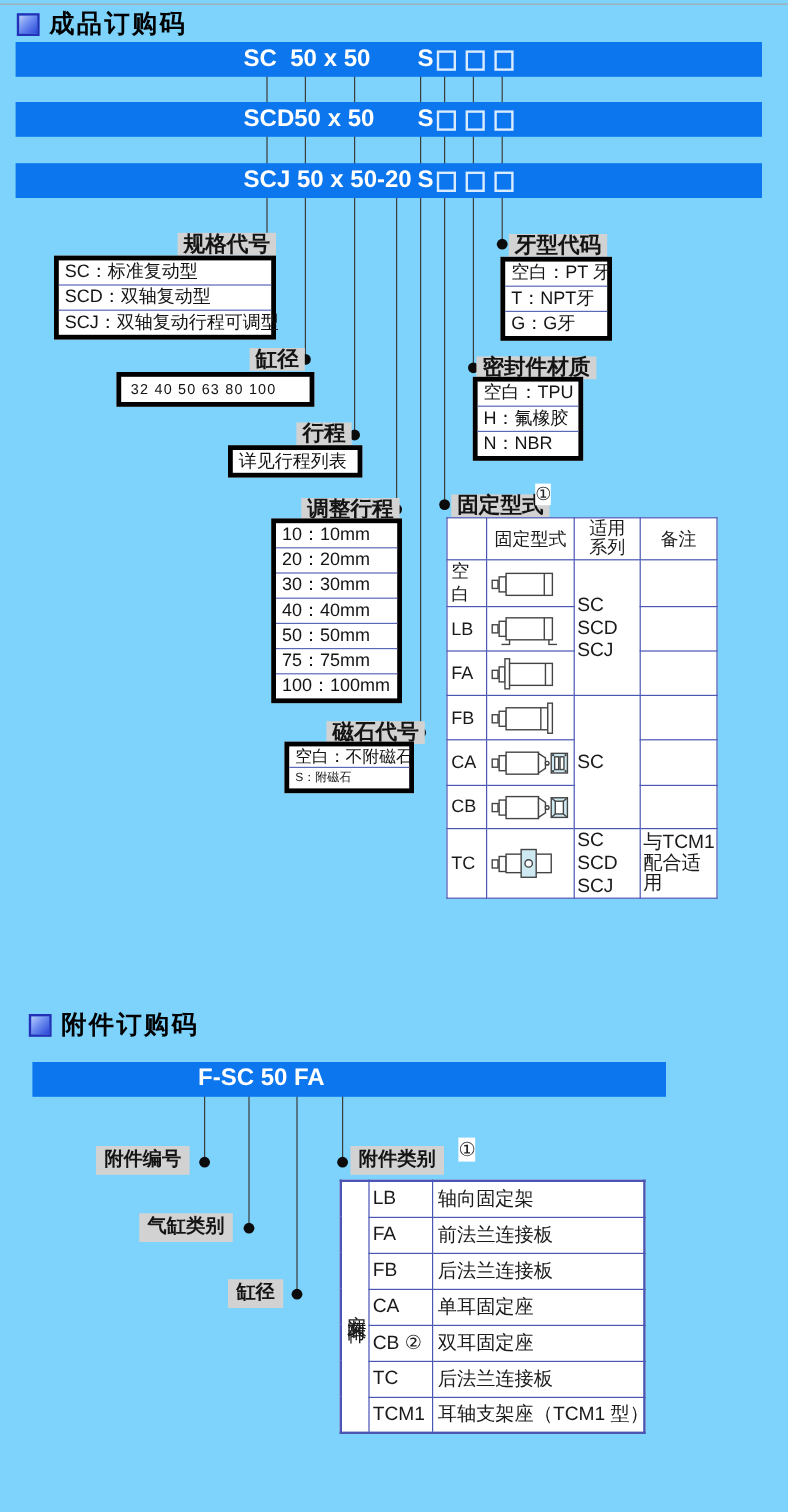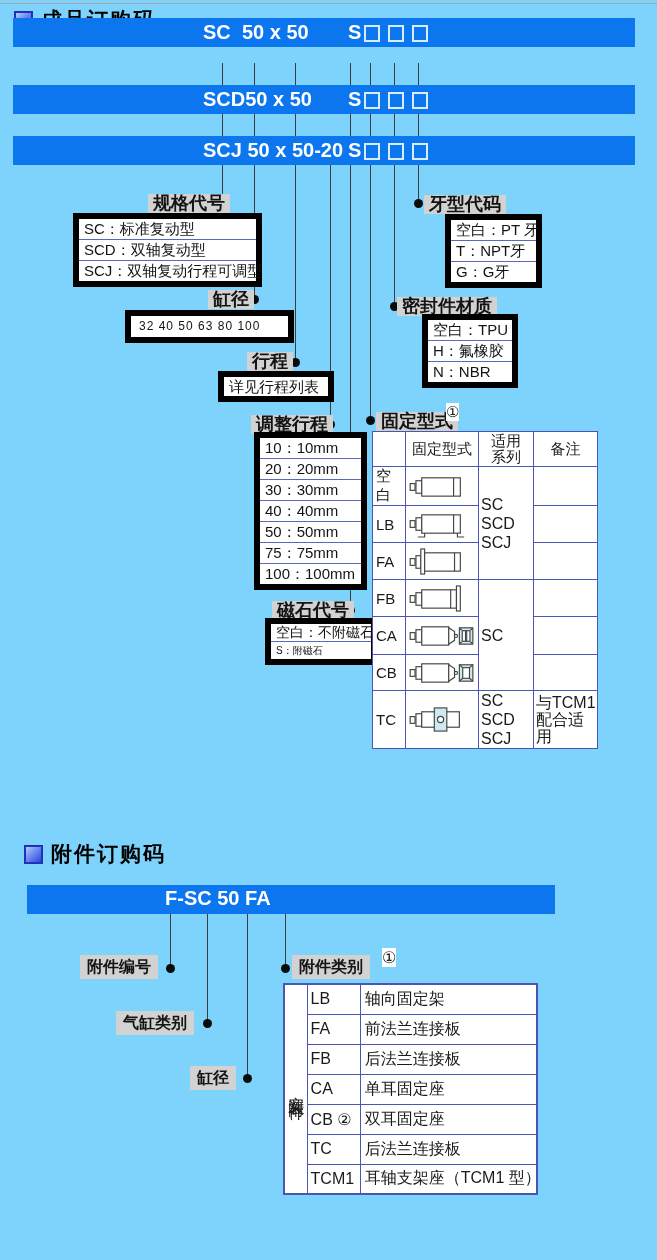--- a/index.html
+++ b/index.html
@@ -19,21 +19,21 @@
   .ph1{left:351px}.ph2{left:375px}.ph3{left:399px}
   
   .cl{position:absolute;width:1px;background:#3d3d3d;}
   .dot{position:absolute;width:9px;height:9px;border-radius:50%;background:#0b0b0b;}
   
   .glabel{position:absolute;background:#d2d2d2;color:#141414;font-weight:bold;
           font-size:18px;line-height:17px;padding:1px 5px;white-space:nowrap;}
   .glabel.big{font-size:16px;line-height:20px;padding:2px 7px;}
   .supnum{position:absolute;font-size:15px;color:#222;background:#fff;}
   
-  .wbox{position:absolute;background:#fff;border:6px solid #000000;margin-left:28px;}
+  .wbox{position:absolute;background:#fff;border:4px solid #000000;}
   .wrow{font-size:15px;line-height:20px;height:20px;padding-left:5px;white-space:nowrap;color:#141414;}
   .wrow + .wrow{border-top:1px solid #5c68b8;}
   
   table.dtab{border-collapse:collapse;table-layout:fixed;background:#fff;}
   table.dtab td,table.dtab th{border:1px solid #4a55b4;font-weight:normal;color:#1a1a1a;
       font-size:15px;padding:0;vertical-align:middle;overflow:hidden;}
   #fixing-table{position:absolute;left:372px;top:431px;width:226px;border:1px solid #4a55b4;}
   #fixing-table th{text-align:center;}
   #fixing-table td.code{padding-left:3px;text-align:left;}
   #fixing-table td.ser{padding-left:2px;text-align:left;white-space:pre-line;line-height:19px;font-size:16px;}
@@ -60,21 +60,21 @@
 
   <div class="cl" style="left:222px;top:63px;height:140px;"></div>
   <div class="cl" style="left:254px;top:63px;height:236px;"></div>
   <div class="cl" style="left:295px;top:63px;height:299px;"></div>
   <div class="cl" style="left:330px;top:164px;height:260px;"></div>
   <div class="cl" style="left:350px;top:63px;height:547px;"></div>
   <div class="cl" style="left:370px;top:63px;height:357px;"></div>
   <div class="cl" style="left:394px;top:63px;height:243px;"></div>
   <div class="cl" style="left:418px;top:63px;height:140px;"></div>
 
-  <div class="bar" style="top:18px;text-align:center;">
+  <div class="bar" style="top:35px;text-align:center;">
     <span class="model">SC  50 x 50</span>
     <span class="scode">S</span>
     <span class="ph ph1"></span>
     <span class="ph ph2"></span>
     <span class="ph ph3"></span>
   </div>
   <div class="bar" style="top:85px;">
     <span class="model">SCD50 x 50</span>
     <span class="scode">S</span>
     <span class="ph ph1"></span>

